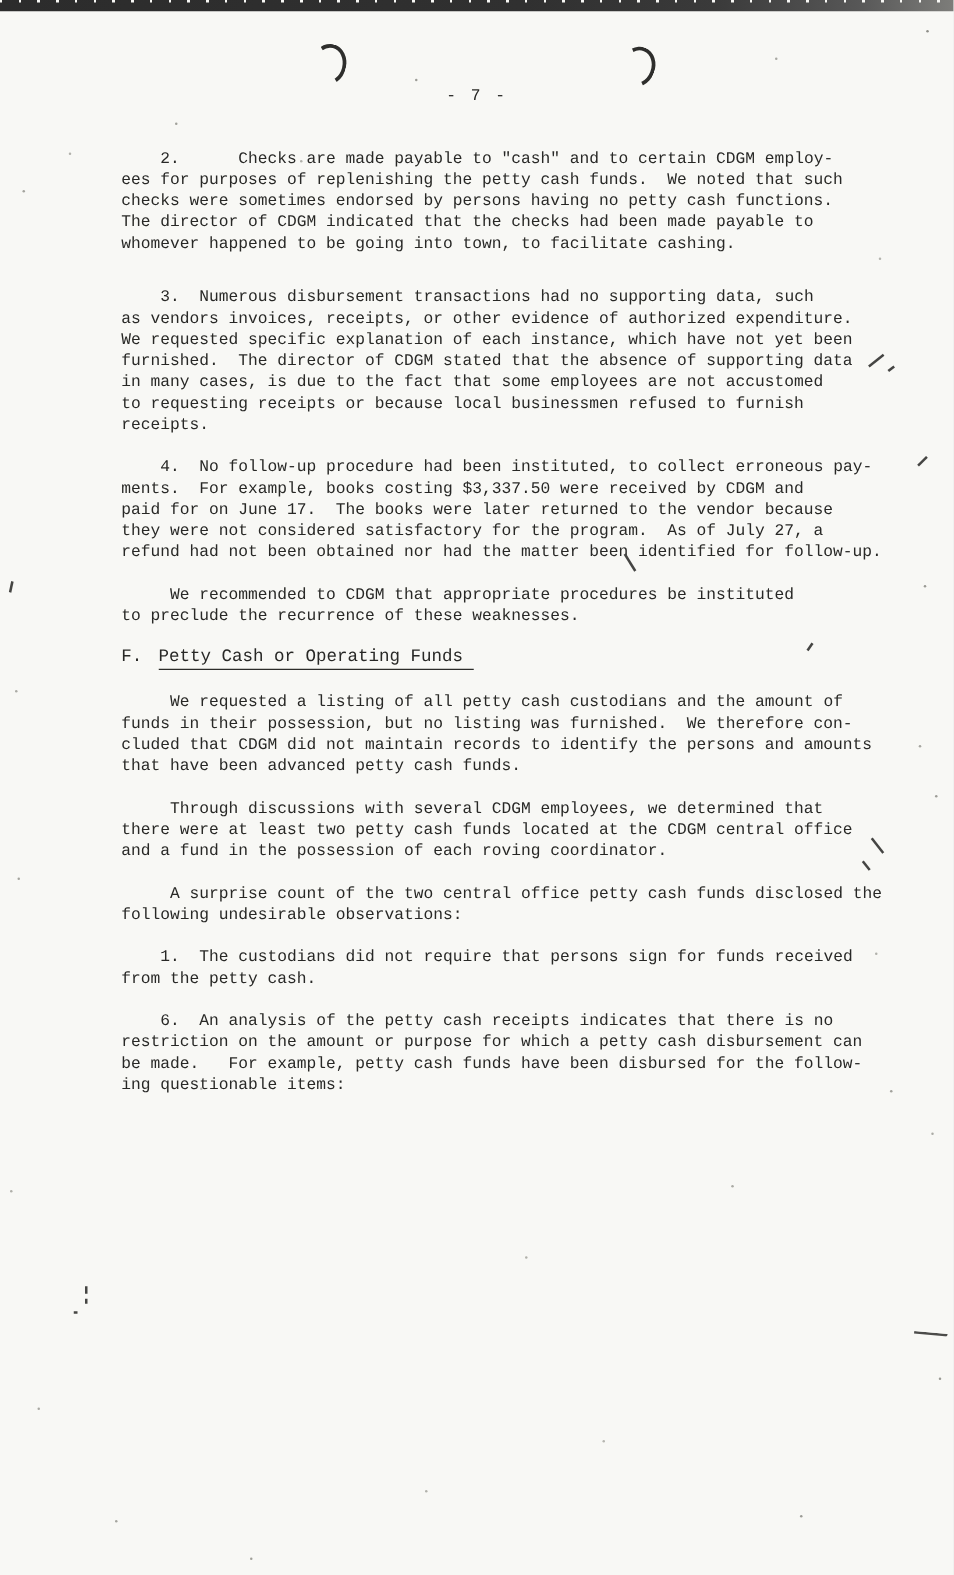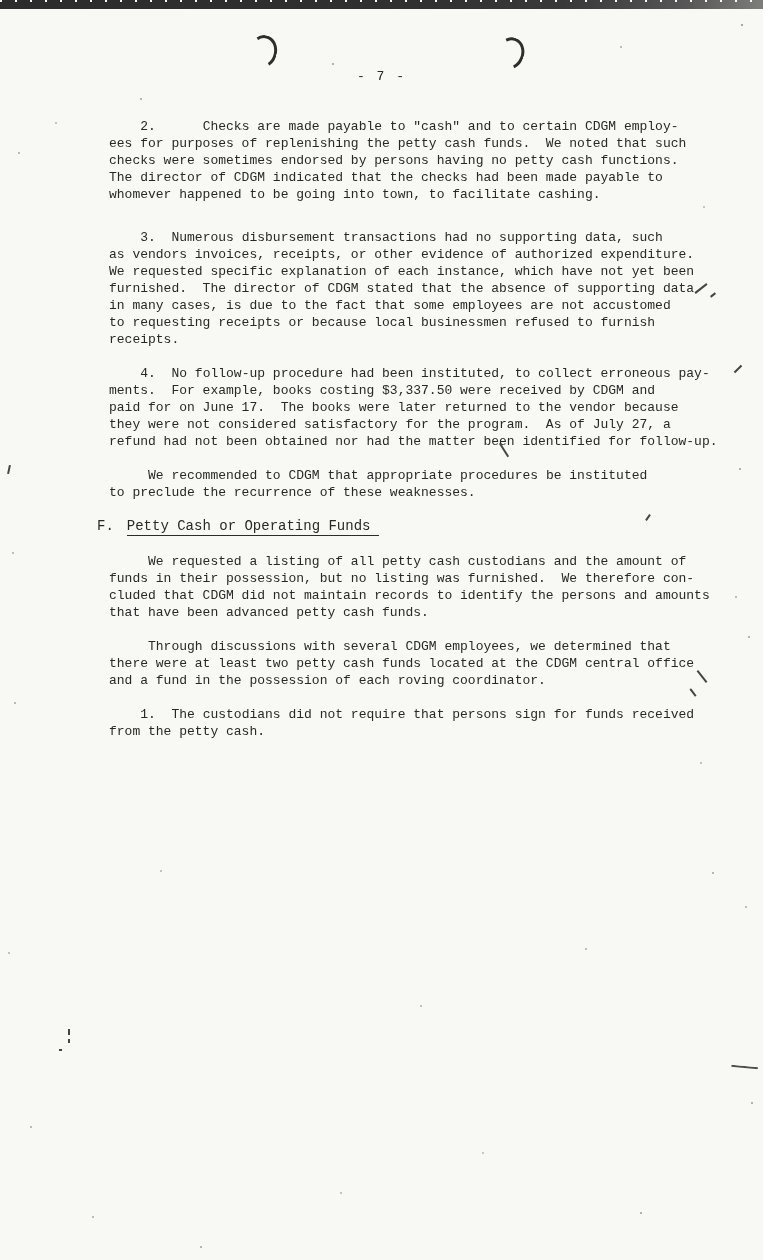--- a/index.html
+++ b/index.html
@@ -32,21 +32,21 @@
 
   .page-number{
     position:absolute;top:68px;left:0;width:763px;
     text-align:center;font-size:13px;line-height:17px;letter-spacing:2px;
   }
 
   .content{
     position:absolute;left:97px;top:118px;width:650px;
     font-size:13px;line-height:17px;
   }
-  .para{margin:0 0 17px 12px;white-space:pre-wrap;}
+  .para{margin:0 0 17px 0;white-space:pre-wrap;}
   .para.gap-lg{margin-bottom:26px;}
   .heading{
     margin:0 0 18px 0;font-size:14px;line-height:17px;font-weight:normal;
   }
   .heading .letter{margin-right:13px;}
   .heading .title{border-bottom:1.5px solid #2c2c2a;padding-right:9px;padding-bottom:1px;}
 
   
   .mark{position:absolute;background:#454543;}
   .mk-slash-a {left:700px;top:281px;width:2px;height:15px;transform:rotate(52deg);}
@@ -116,22 +116,28 @@
       <span class="letter">F.</span><span class="title">Petty Cash or Operating Funds</span>
     </h2>
 
     <p class="para">     We requested a listing of all petty cash custodians and the amount of
 funds in their possession, but no listing was furnished.  We therefore con-
 cluded that CDGM did not maintain records to identify the persons and amounts
 that have been advanced petty cash funds.</p>
     <p class="para">     Through discussions with several CDGM employees, we determined that
 there were at least two petty cash funds located at the CDGM central office
 and a fund in the possession of each roving coordinator.</p>
+    <p class="para">     A surprise count of the two central office petty cash funds disclosed the
+following undesirable observations:</p>
     <p class="para">    1.  The custodians did not require that persons sign for funds received
 from the petty cash.</p>
+    <p class="para">    6.  An analysis of the petty cash receipts indicates that there is no
+restriction on the amount or purpose for which a petty cash disbursement can
+be made.   For example, petty cash funds have been disbursed for the follow-
+ing questionable items:</p>
   </main>
 
   <div class="mark mk-slash-a"></div>
   <div class="mark mk-slash-a2"></div>
   <div class="mark mk-slash-b"></div>
   <div class="mark mk-slash-c"></div>
   <div class="mark mk-tick-d"></div>
   <div class="mark mk-slash-e"></div>
   <div class="mark mk-slash-e2"></div>
   <div class="mark mk-left-f"></div>

